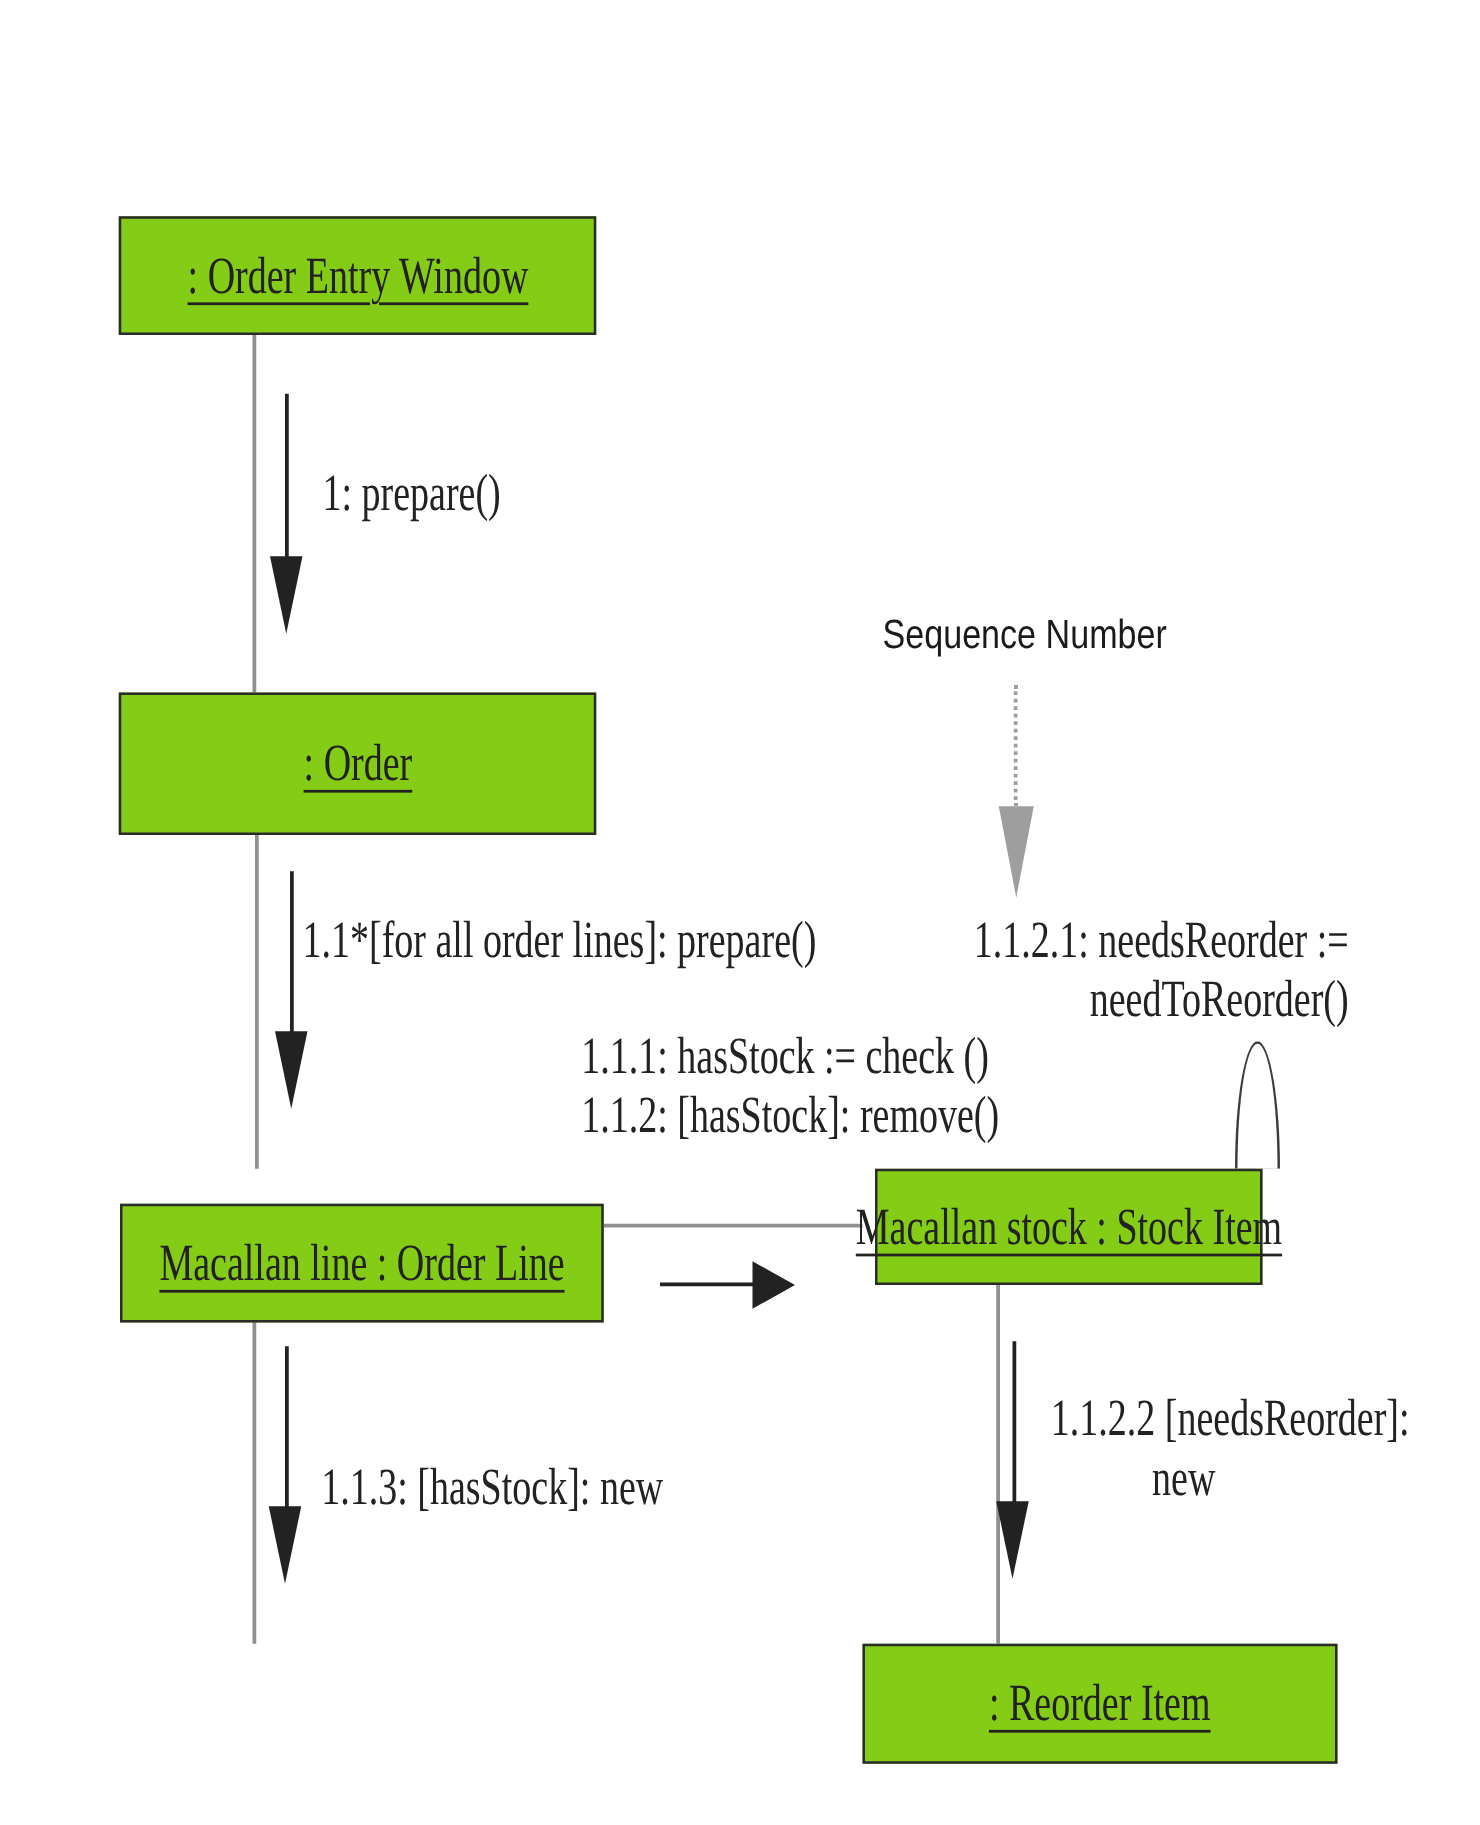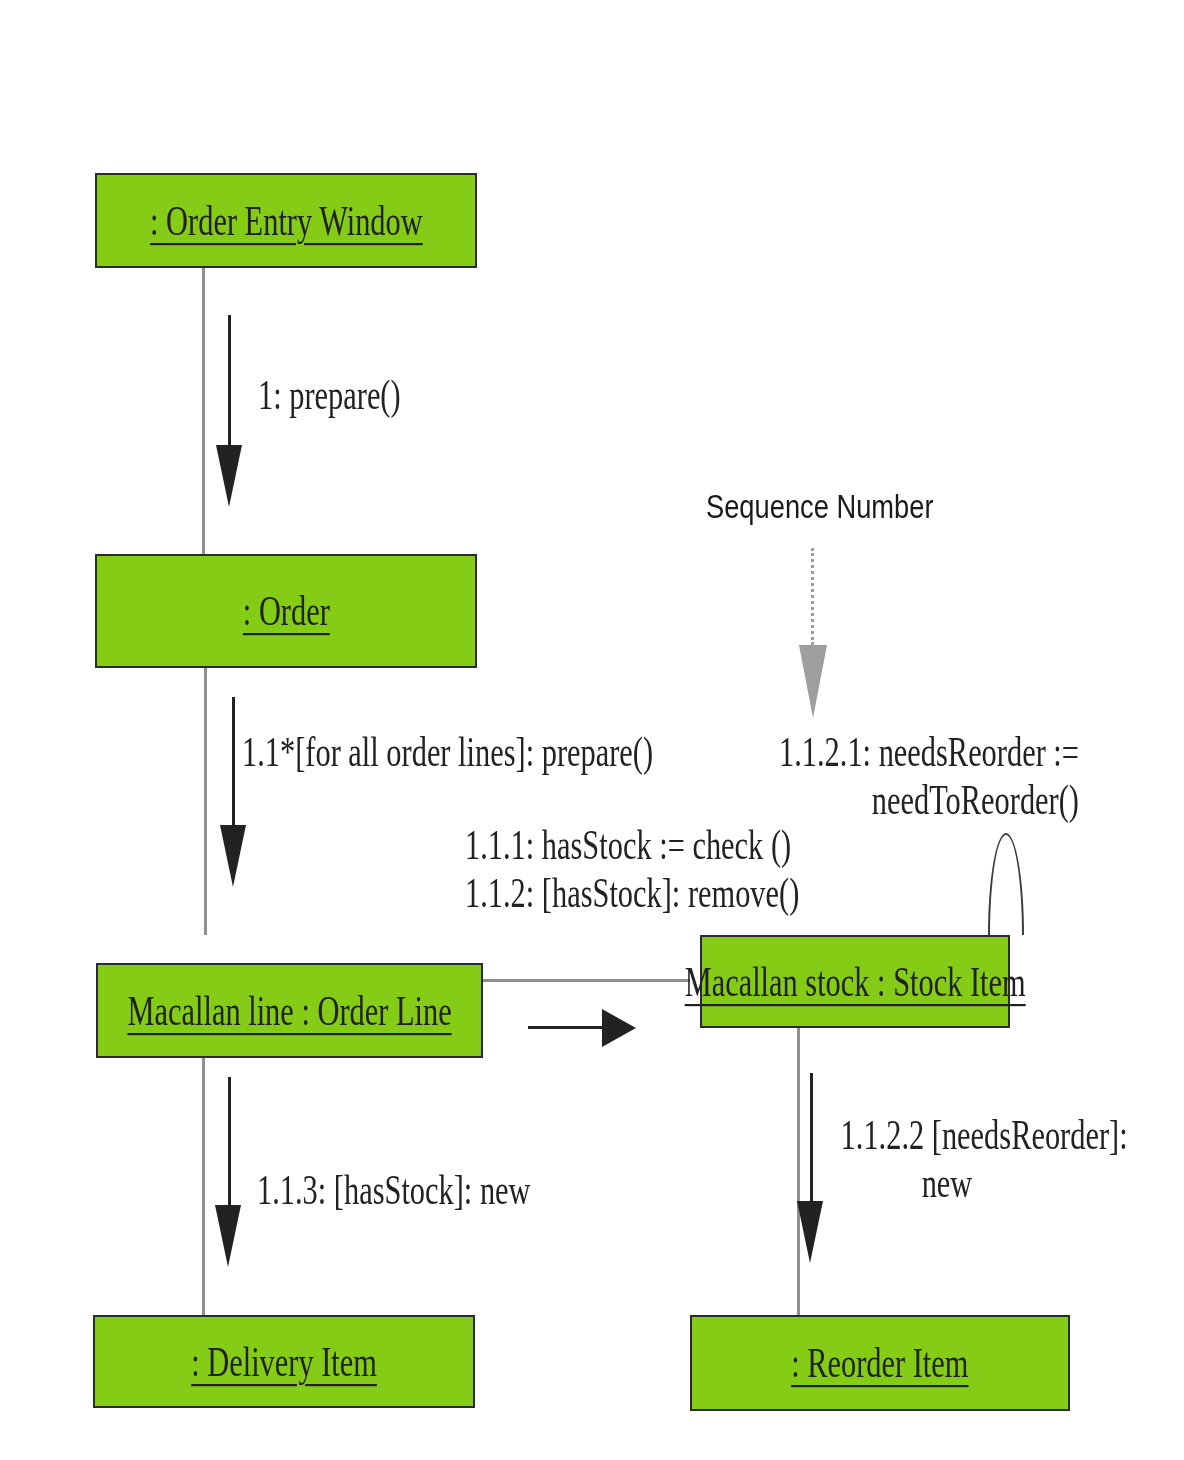--- a/index.html
+++ b/index.html
@@ -120,20 +120,17 @@
   </div>
   <div class="obj" style="left:95px; top:554px; width:382px; height:114px;">
     <span class="lbl">: Order</span>
   </div>
   <div class="obj" style="left:96px; top:935px; width:387px; height:95px;margin-top:28px;">
     <span class="lbl">Macallan line : Order Line</span>
   </div>
   <div class="obj" style="left:700px; top:935px; width:310px; height:93px;">
     <span class="lbl">Macallan stock : Stock Item</span>
   </div>
-  <div class="obj" style="left:93px; top:1315px; width:382px; height:93px;">
-    <span class="lbl">: Delivery Item</span>
-  </div>
   <div class="obj" style="left:690px; top:1315px; width:380px; height:96px;">
     <span class="lbl">: Reorder Item</span>
   </div>
 
 </div>
 
 </body></html>

